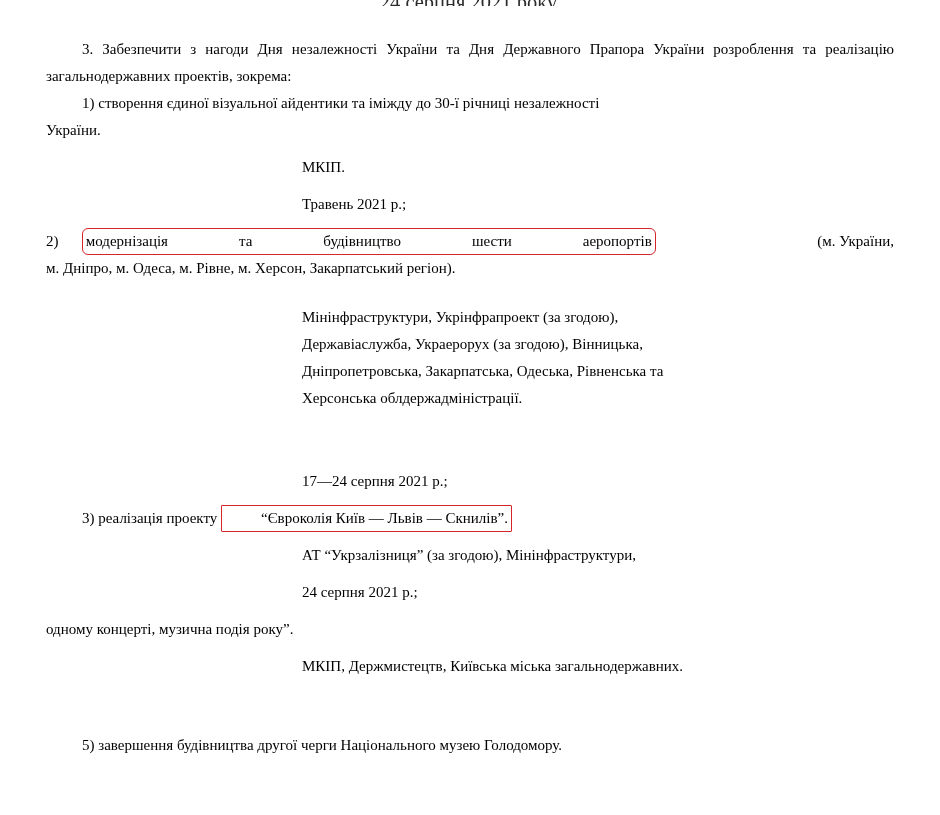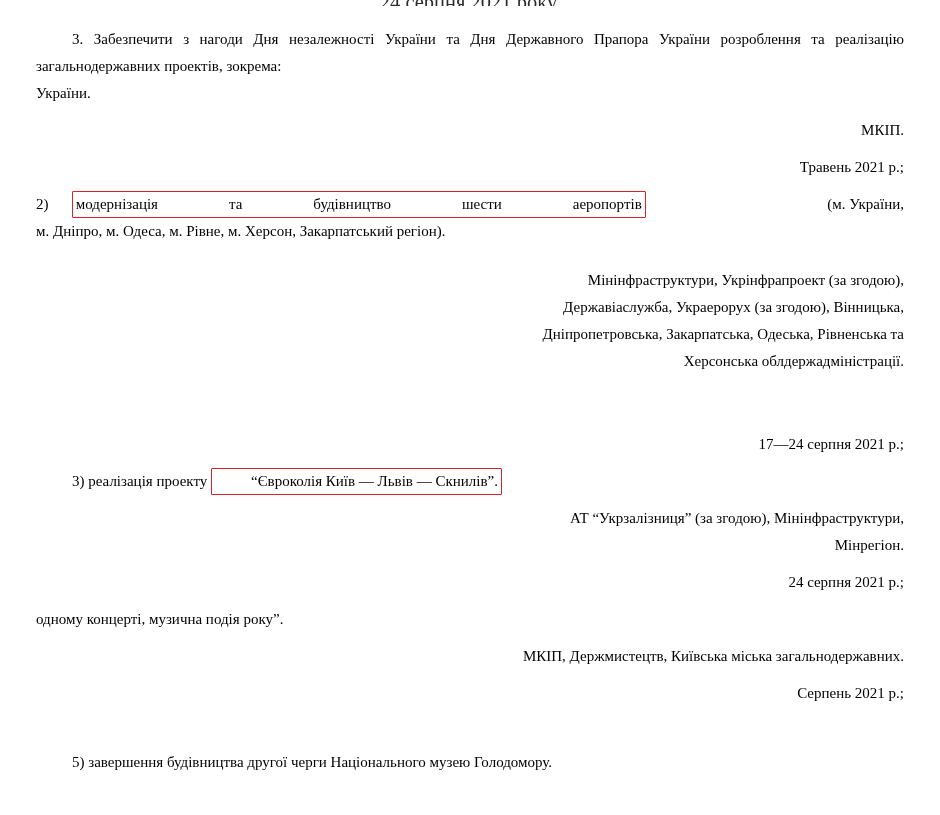--- a/index.html
+++ b/index.html
@@ -11,21 +11,21 @@
     width: 940px;
     height: 815px;
     font-family: "Liberation Serif", "DejaVu Serif", serif;
     color: #000000;
     overflow: hidden;
   }
   .page {
     position: relative;
     width: 940px;
     height: 815px;
-    padding: 8px;
+    padding: 18px;
     box-sizing: border-box;
   }
   .cut-line {
     position: absolute;
     top: -8px;
     left: 0;
     width: 940px;
     text-align: center;
     font-size: 20.5px;
     color: #2b2b2b;
@@ -48,21 +48,21 @@
     text-justify: inter-word;
     text-indent: 36px;
   }
   .just-ind0 {
     text-align: justify;
     text-indent: 0;
   }
   .indent-block {
     margin-left: 256px;
     text-indent: 0;
-    text-align: right;
+    text-align: left;
   }
   .gap-s { height: 10px; }
   .gap-m { height: 22px; }
   .gap-l { height: 42px; }
   .gap-xl { height: 56px; }
 
   .hl {
     border: 1.4px solid #d6252a;
     padding: 0 3px 1px 3px;
     border-radius: 1px;
@@ -84,41 +84,45 @@
 
   <div class="body-text">
 
     <div style="height:18px"></div>
 
     <p class="just">
       <span>3.</span>
       <span>Забезпечити з нагоди Дня незалежності України та Дня Державного Прапора України розроблення та реалізацію загальнодержавних проектів, зокрема:</span>
     </p>
 
+    <p class="just">
+      <span>1)</span>
+      <span>створення єдиної візуальної айдентики та іміжду до 30-ї річниці незалежності</span>
+    </p>
     <p class="just-ind0">
       <span>України.</span>
     </p>
 
     <div class="gap-s"></div>
 
     <p class="indent-block">
       <span>МКІП.</span>
     </p>
 
     <div class="gap-s"></div>
 
     <p class="indent-block">
       <span>Травень 2021 р.;</span>
     </p>
 
     <div class="gap-s"></div>
 
     <p class="just-ind0" style="position:relative;">
       <span style="display:inline-block; width:32px; text-indent:0;">2)</span>
-      <span class="hl" style="width:566px;">
+      <span class="hl" style="width:566px;border-radius:6px;">
         <span class="line-justify">
           <span>модернізація</span>
           <span>та</span>
           <span>будівництво</span>
           <span>шести</span>
           <span>аеропортів</span>
         </span>
       </span>
       <span style="float:right;">(м.        України,</span>
     </p>
@@ -146,21 +150,20 @@
     <p class="just-ind0" style="text-indent:36px;">
       <span>3)</span>
       <span>реалізація проекту</span>
       <span class="hl">“Євроколія Київ — Львів — Скнилів”.</span>
     </p>
 
     <div class="gap-s"></div>
 
     <div class="indent-block">
       <p>АТ “Укрзалізниця” (за згодою), Мінінфраструктури,</p>
-      <p>Мінрегіон.</p>
     </div>
 
     <div class="gap-s"></div>
 
     <p class="indent-block">
       <span>24 серпня 2021 р.;</span>
     </p>
 
     <div class="gap-s"></div>
 
@@ -169,23 +172,20 @@
     </p>
 
     <div class="gap-s"></div>
 
     <p class="indent-block">
       <span>МКІП, Держмистецтв, Київська міська загальнодержавних.</span>
     </p>
 
     <div class="gap-s"></div>
 
-    <p class="indent-block">
-      <span>Серпень 2021 р.;</span>
-    </p>
 
     <div class="gap-l"></div>
 
     <p class="just-ind0" style="text-indent:36px;">
       <span>5)</span>
       <span>завершення будівництва другої черги Національного музею Голодомору.</span>
     </p>
 
   </div>
 </div>

